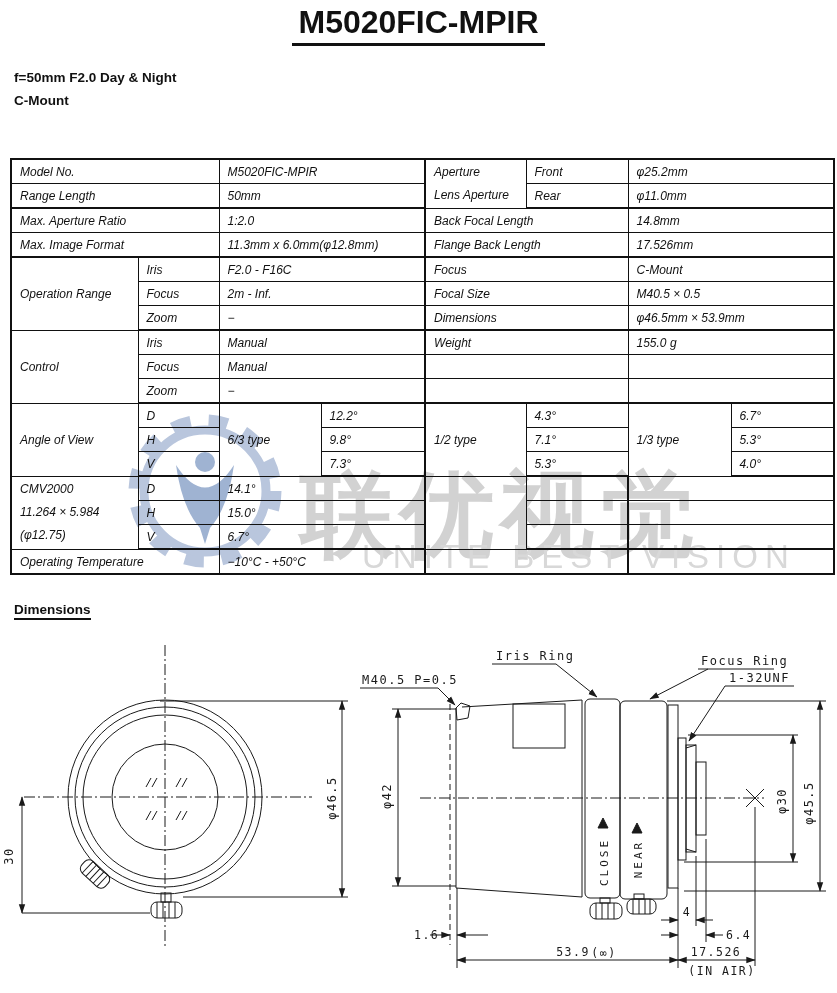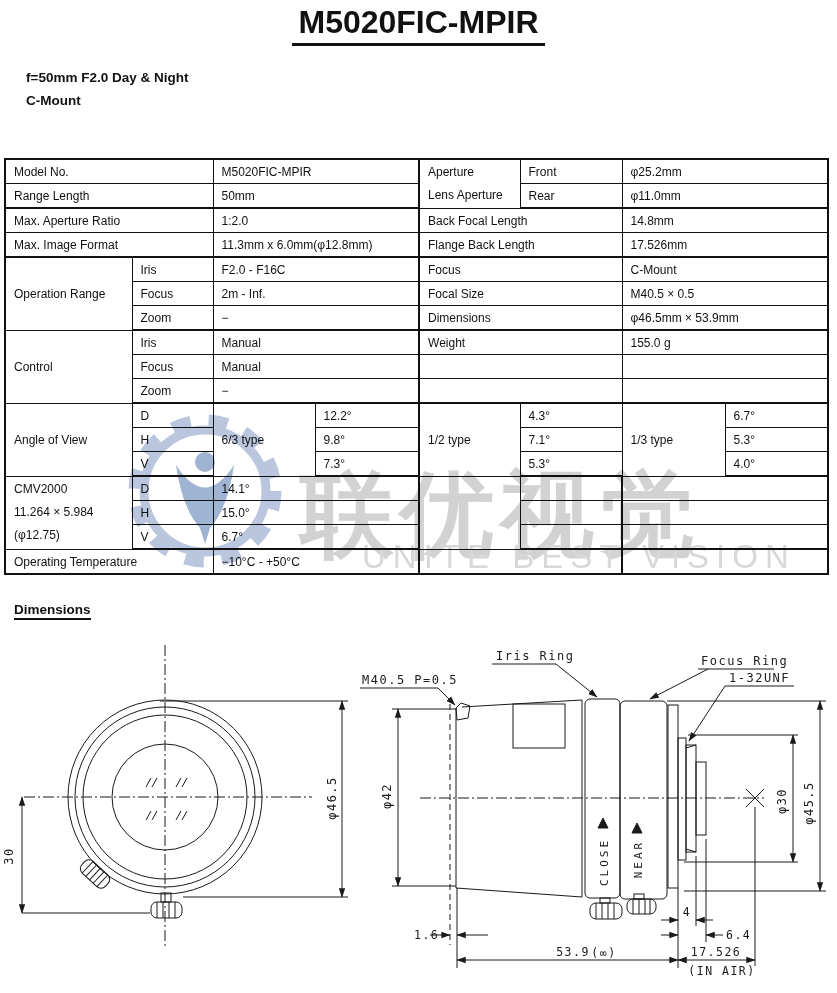--- a/index.html
+++ b/index.html
@@ -3,32 +3,32 @@
 <meta charset="utf-8">
 <style>
   html,body{margin:0;padding:0;background:#fff;}
   #page{position:relative;width:837px;height:993px;background:#ffffff;overflow:hidden;
         font-family:"Liberation Sans",sans-serif;color:#111;}
   
   #title-wrap{position:absolute;top:4px;left:0;width:100%;text-align:center;}
   #page-title{display:inline-block;font-size:32px;font-weight:bold;letter-spacing:0px;
               border-bottom:3px solid #111;padding:0 6px 2px 6px;}
   
-  #desc{position:absolute;left:14px;top:66px;font-size:13.5px;font-weight:bold;line-height:23px;margin-left:12px;}
+  #desc{position:absolute;left:14px;top:66px;font-size:13.5px;font-weight:bold;line-height:23px;}
   
   #watermark{position:absolute;left:0;top:0;width:837px;height:993px;z-index:1;pointer-events:none;}
   #wm-cjk{position:absolute;left:300px;top:452px;font-size:94px;font-weight:bold;
           color:var(--wm_text,#d2d2d2);letter-spacing:6px;white-space:nowrap;}
   #wm-latin{position:absolute;left:318px;top:538px;font-size:33px;
             color:var(--wm_text2,#d8d8d8);letter-spacing:7px;white-space:nowrap;margin-left:44px;}
   #wm-gear{position:absolute;left:124px;top:410px;}
   
-  table#spec{position:absolute;left:4px;top:158px;width:823px;z-index:2;
+  table#spec{position:absolute;left:10px;top:158px;width:823px;z-index:2;
              border-collapse:collapse;table-layout:fixed;background:transparent;
-             border:2.5px solid #111;}
+             border:2.5px solid #111;font-style:italic;}
   #spec td{border:1.2px solid #111;font-size:12px;height:23px;padding:0 2px 0 8px;
            white-space:nowrap;overflow:hidden;vertical-align:middle;background:transparent;}
   #spec tr.tB td{border-bottom-width:2.5px;}
   #spec td.bR{border-right-width:2.2px;}
   #spec td .ln{height:23px;line-height:23px;}
   
   #dim-head{position:absolute;left:14px;top:602px;font-size:13.5px;font-weight:bold;
             border-bottom:2px solid #111;padding-bottom:1px;z-index:2;}
   
   #drawing{position:absolute;left:0;top:630px;z-index:2;}

